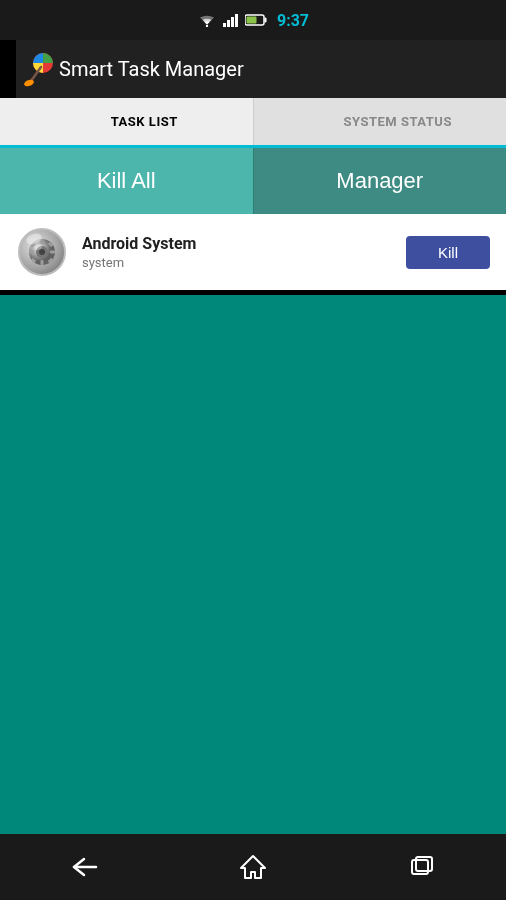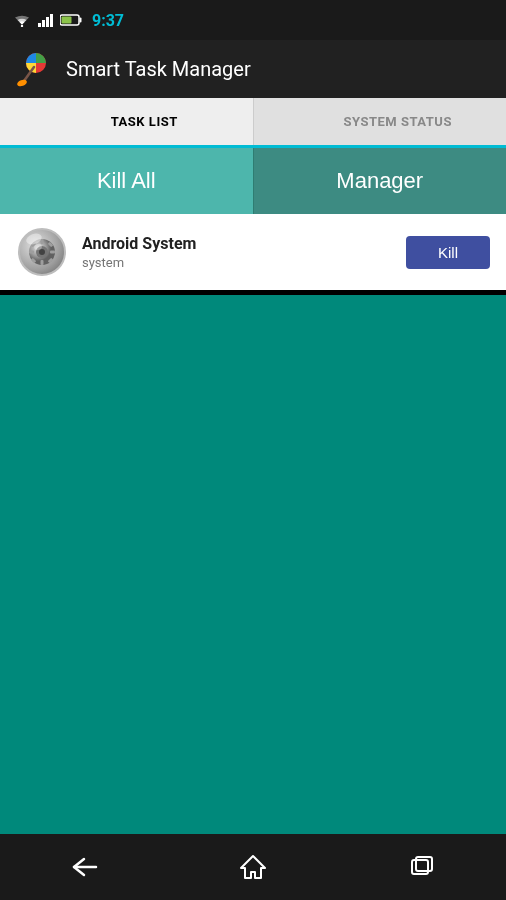--- a/index.html
+++ b/index.html
@@ -15,21 +15,21 @@
       overflow: hidden;
       background: #000;
     }
 
     
     .status-bar {
       height: 40px;
       background: #1a1a1a;
       display: flex;
       align-items: center;
-      justify-content: flex-start;
+      justify-content: center;
       padding: 12px 12px;
       gap: 6px;
     }
 
     .status-icons {
       display: flex;
       align-items: center;
       gap: 6px;
     }
 
@@ -39,22 +39,23 @@
       font-weight: bold;
       margin-left: 4px;
     }
 
     
     .app-bar {
       height: 58px;
       background: #212121;
       display: flex;
       align-items: center;
-      padding: 0 16px;
-      gap: 14px;
+      padding: 0 7px;
+      gap: 0;
+      margin-left: 16px;
     }
 
     .app-icon {
       width: 36px;
       height: 36px;
       flex-shrink: 0;
     }
 
     .app-title {
       color: #ffffff;

